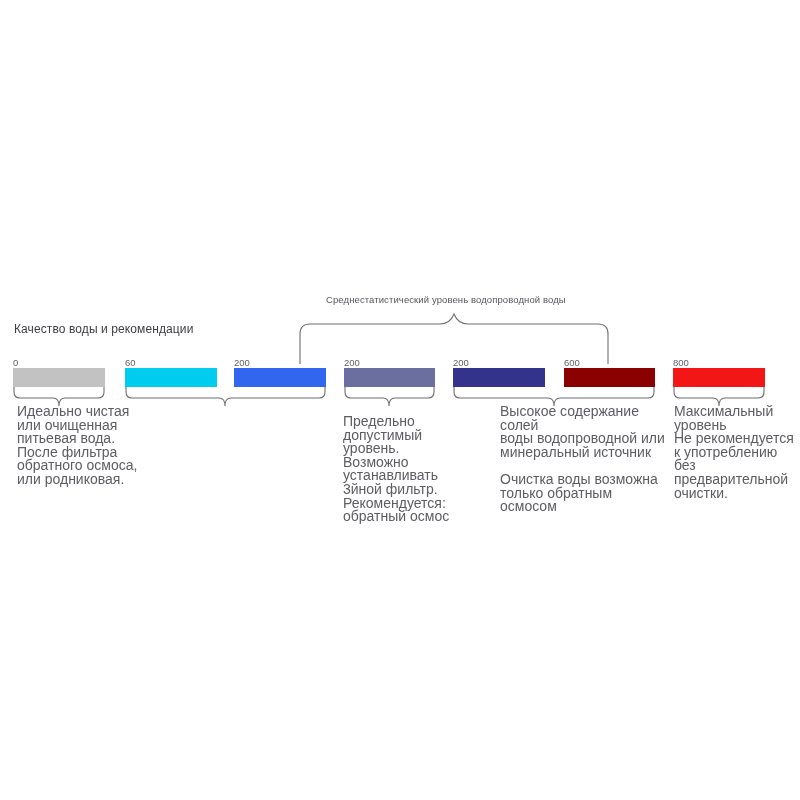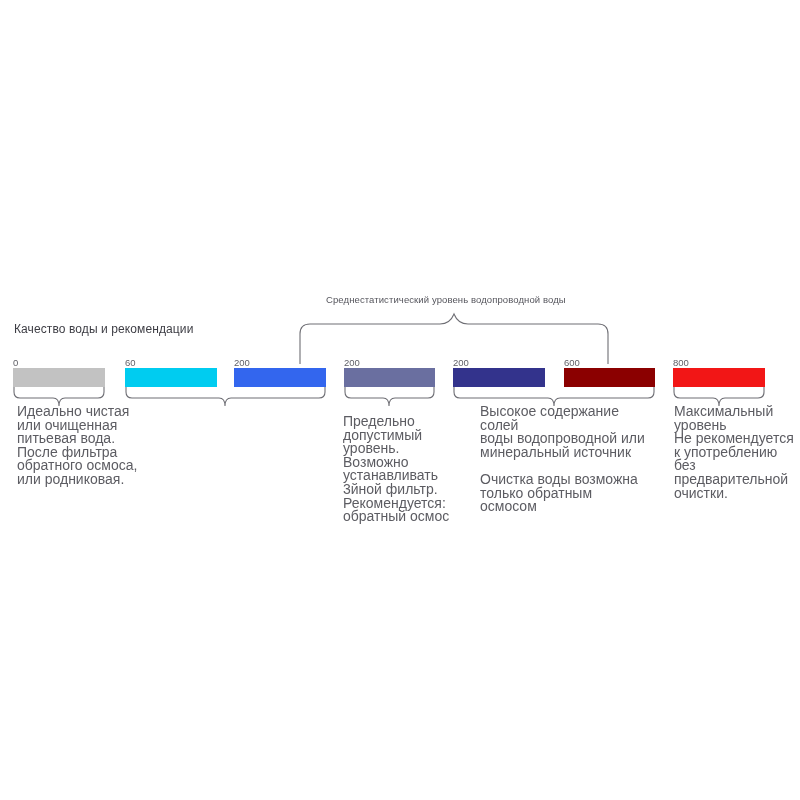--- a/index.html
+++ b/index.html
@@ -159,21 +159,21 @@
 
 
   <div class="desc" style="left:343px;top:409px;width:120px;margin-top:6px;">Предельно
 допустимый
 уровень. Возможно
 устанавливать
 3йной фильтр.
 Рекомендуется:
 обратный осмос</div>
 
-  <div class="desc" style="left:480px;top:405px;width:165px;">Высокое содержание солей
+  <div class="desc" style="left:500px;top:405px;width:165px;">Высокое содержание солей
 воды водопроводной или
 минеральный источник
 
 Очистка воды возможна
 только обратным осмосом</div>
 
   <div class="desc" style="left:674px;top:405px;width:130px;">Максимальный уровень
 Не рекомендуется
 к употреблению
 без предварительной

